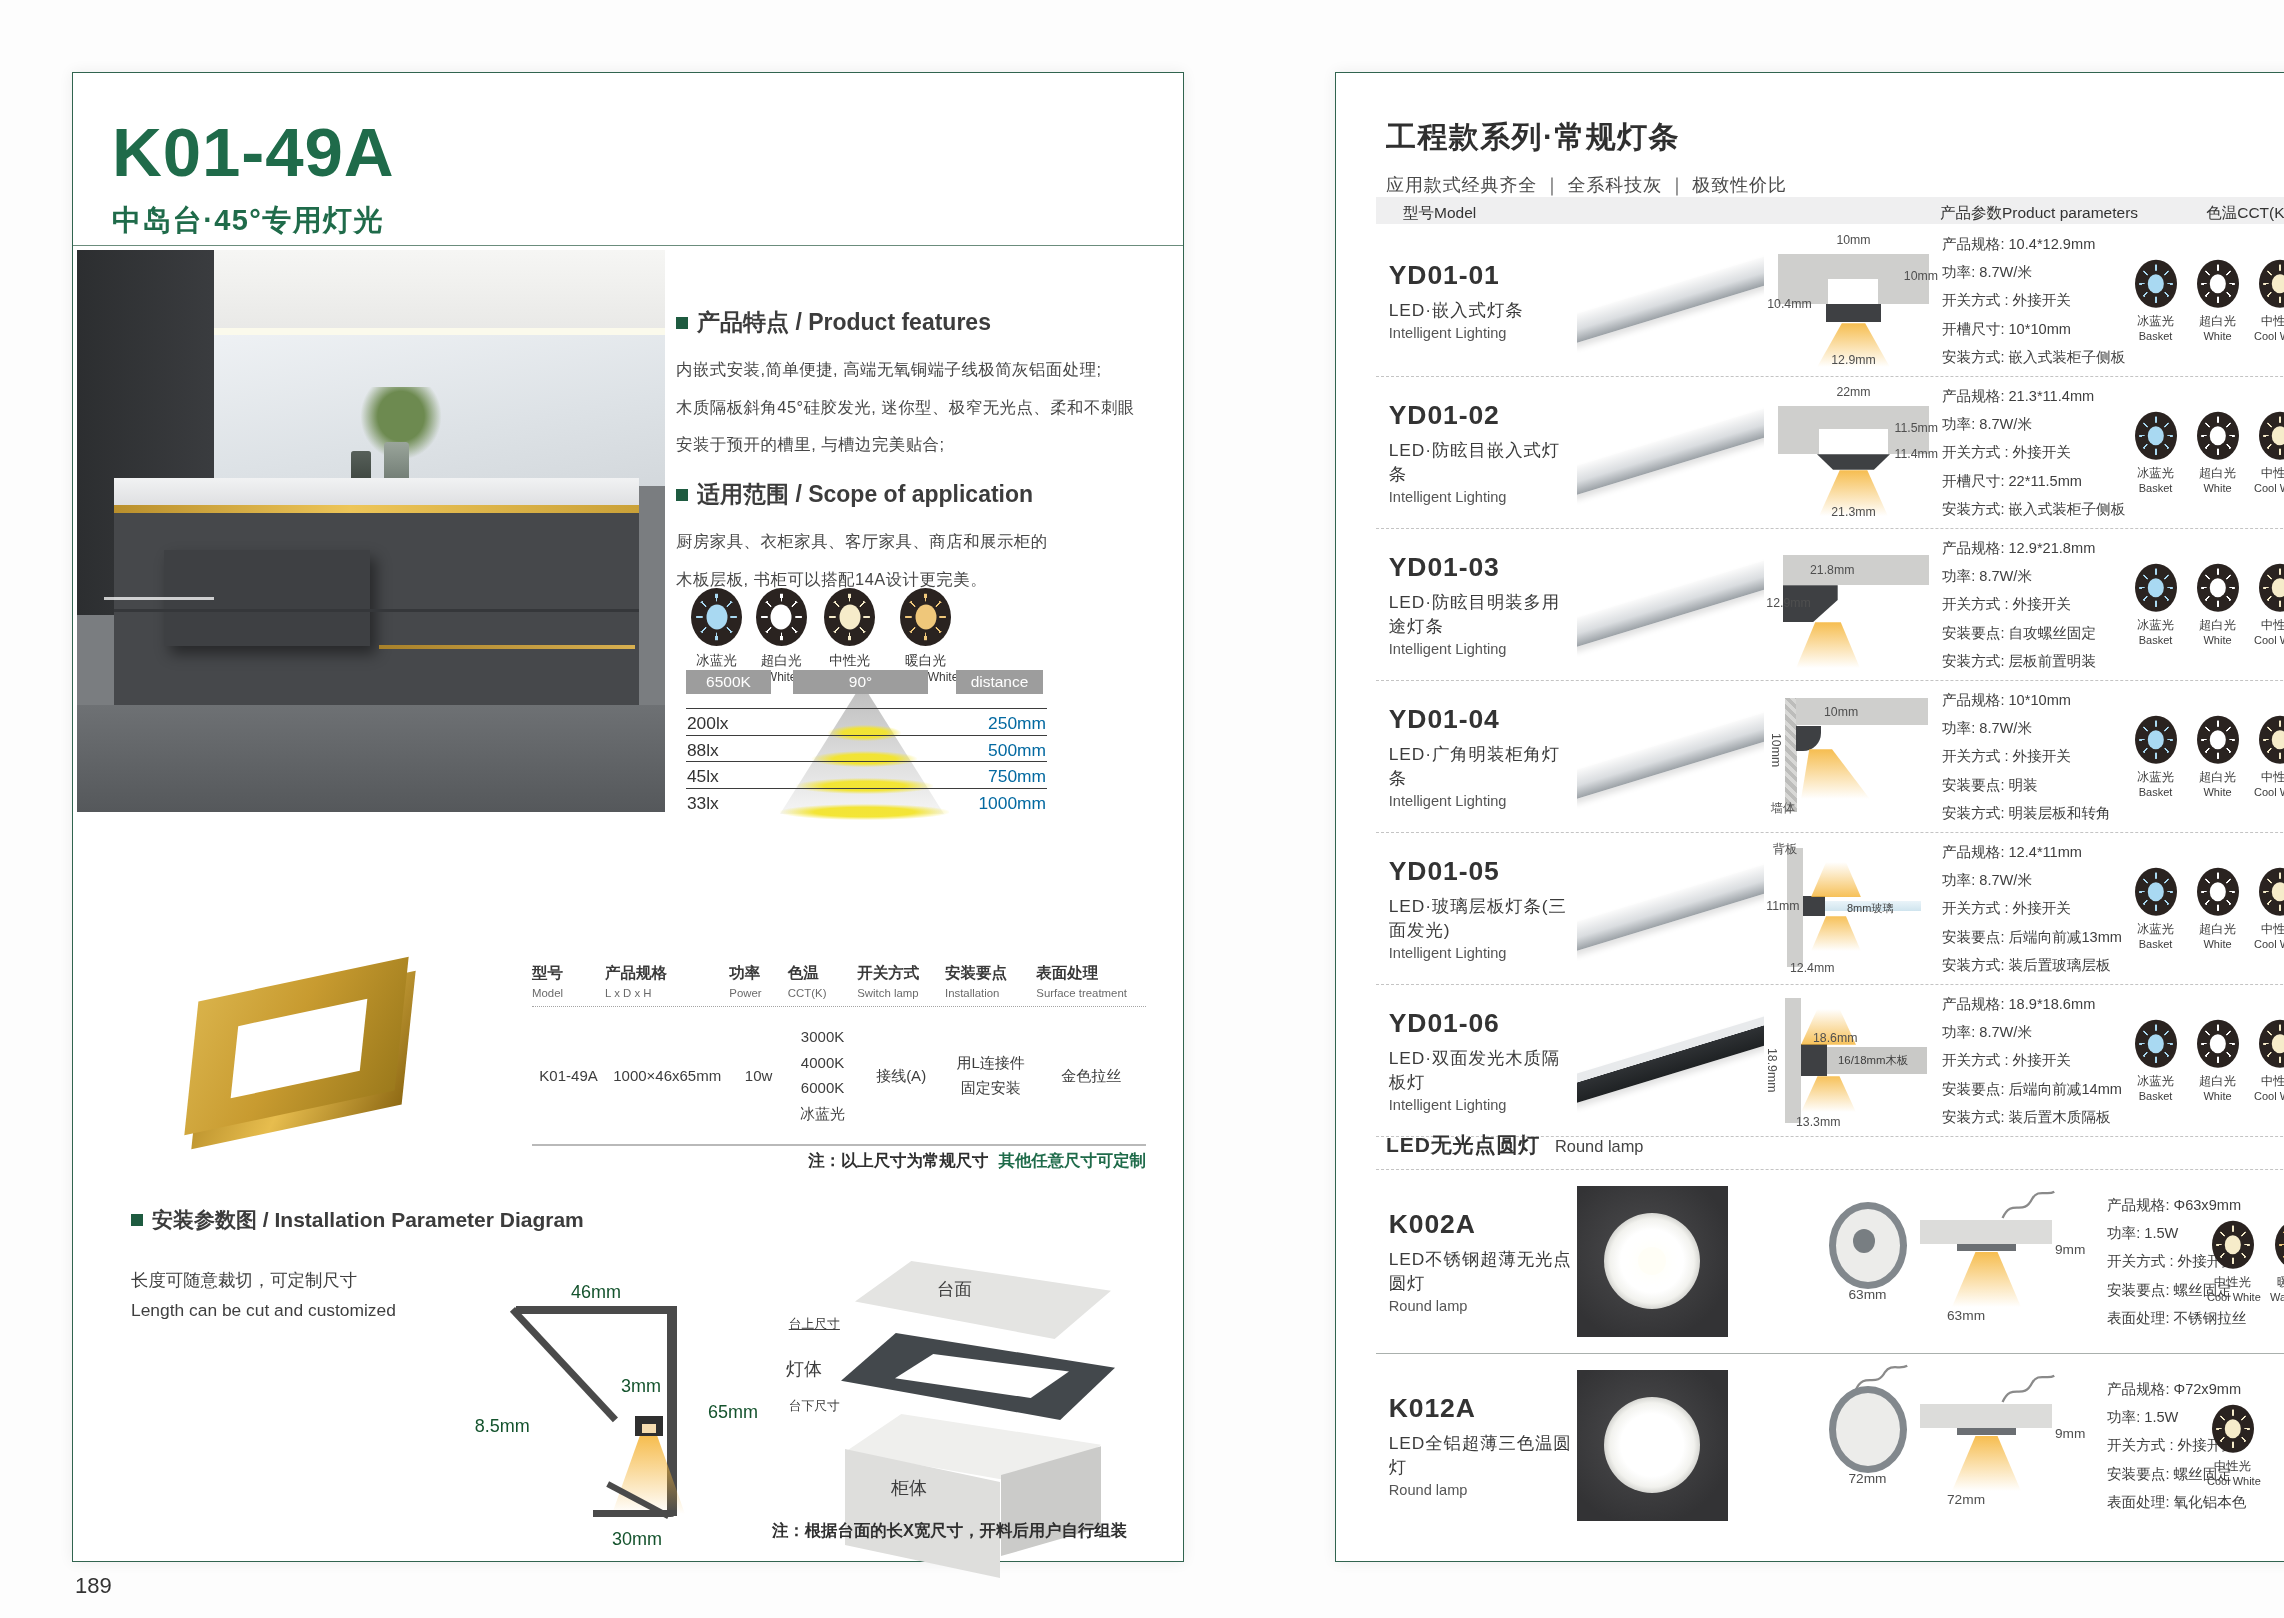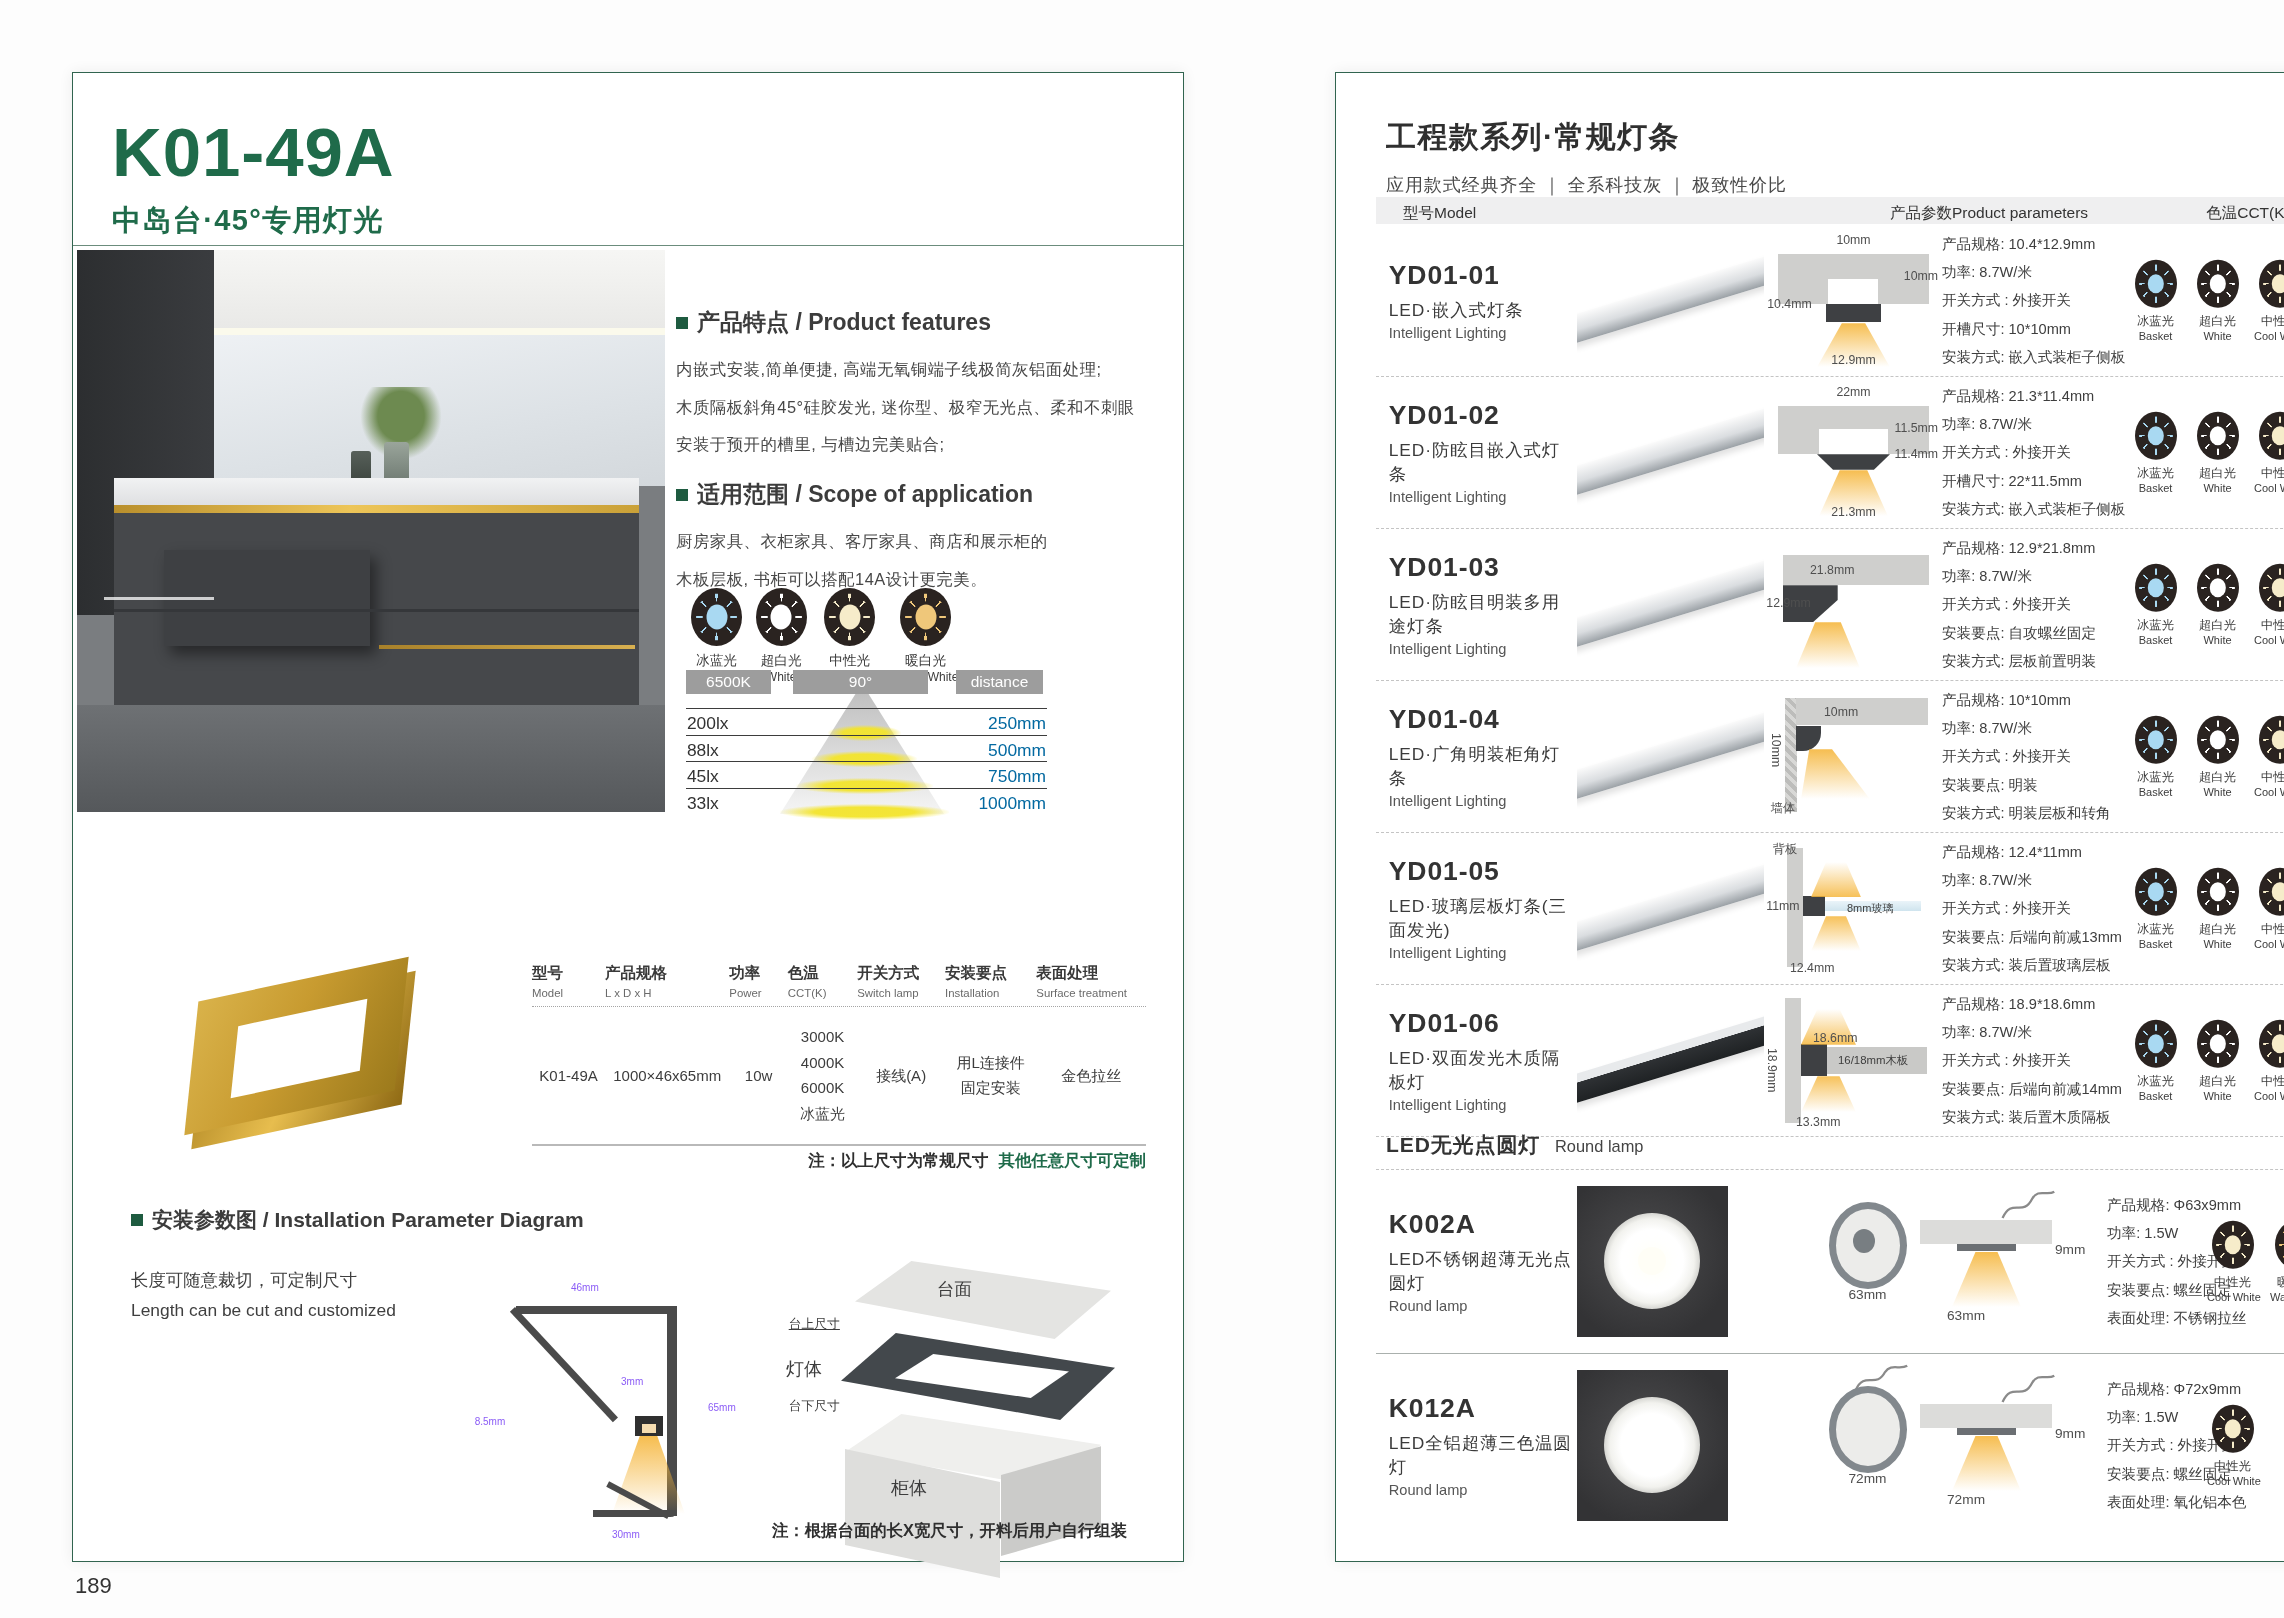--- a/index.html
+++ b/index.html
@@ -90,21 +90,21 @@
   .pf{background:#4a4a4a;position:absolute;}
   .pf-top{left:55px;top:27px;width:160px;height:8.2px;}
   .pf-wall{left:206px;top:27px;width:10px;height:210px;}
   .pf-slot{position:absolute;left:217px;width:4.6px;height:25.6px;background:#fff;}
   .pf-diag{left:54px;top:28px;width:151px;height:7.3px;transform-origin:0 0;transform:rotate(47deg);}
   .pf-led{left:174px;top:137px;width:28px;height:20px;background:#2f2f2f;position:absolute;}
   .pf-ledcore{position:absolute;left:181px;top:145px;width:13.7px;height:9px;background:#f6ddb0;}
   .pf-glow{position:absolute;left:151px;top:157px;width:73px;height:78px;background:linear-gradient(180deg,rgba(245,182,60,.9),rgba(245,182,60,0));clip-path:polygon(38% 0,62% 0,100% 100%,0 100%);}
   .pf-diag2{left:137px;top:234px;width:69px;height:6.4px;transform-origin:100% 100%;transform:rotate(28deg);}
   .pf-foot{left:132px;top:231px;width:84px;height:7.3px;border-radius:0 0 6.4px 0;}
-  .pdim{position:absolute;font-size:10px;color:#8b5cf6;white-space:nowrap;}
+  .pdim{position:absolute;font-size:18px;color:#14532d;white-space:nowrap;}
   .pd-top{left:110px;top:2.7px;} .pd-lip{left:160px;top:97px;} .pd-recess{left:13.7px;top:137px;}
   .pd-h{left:247px;top:123px;} .pd-b{left:151px;top:250px;}
 
   .exploded{position:absolute;left:713px;top:1188px;width:365px;height:265px;}
   .ex-slab{position:absolute;left:69px;top:0;width:256px;height:78px;background:#e4e4e2;clip-path:polygon(22% 0,100% 38%,78% 100%,0 52%);}
   .ex-frame{position:absolute;left:55px;top:72px;width:274px;height:87px;background:#43484c;clip-path:polygon(20% 0,100% 40%,80% 100%,0 55%);}
   .ex-hole{position:absolute;left:109px;top:93px;width:174px;height:44px;background:#fff;clip-path:polygon(22% 0,100% 40%,78% 100%,0 55%);}
   .ex-cabtop{position:absolute;left:59px;top:153px;width:256px;height:73px;background:#efefed;clip-path:polygon(22% 0,100% 42%,78% 100%,0 52%);}
   .ex-cabfront{position:absolute;left:59px;top:188px;width:155px;height:96px;background:#dededc;transform:skewY(12deg);transform-origin:top left;}
   .ex-cabside{position:absolute;left:215px;top:214px;width:100px;height:81px;background:#cbcbc9;transform:skewY(-16deg);transform-origin:top left;}
@@ -114,21 +114,21 @@
   .exl-lamp{left:0px;top:96px;font-size:18px;}
   .exl-below{left:2.7px;top:137px;font-size:12.8px;}
   .exl-cab{left:105px;top:215px;font-size:18px;}
   .lp-inst-note{position:absolute;left:662px;top:1447px;width:429px;text-align:center;font-size:16.4px;color:#2f2f2f;font-weight:600;}
 
   
   .rp-title{position:absolute;left:50px;top:44px;font-size:30px;font-weight:800;color:#2f2f2f;letter-spacing:1.4px;}
   .rp-sub{position:absolute;left:50px;top:100px;font-size:18px;color:#4a4a4a;letter-spacing:0.9px;}
   .rp-thead{position:absolute;left:40px;top:124px;width:997px;height:27px;background:#efeff0;}
   .rp-thead span{position:absolute;top:5.5px;font-size:15.5px;color:#333;}
-  .th-model{left:27px;} .th-params{left:514px;width:238px;} .th-cct{left:799px;width:146px;text-align:center;}
+  .th-model{left:27px;} .th-params{left:544px;width:238px;text-align:center;} .th-cct{left:799px;width:146px;text-align:center;}
   .rp-rows{position:absolute;left:40px;top:152px;width:997px;}
   .rp-row{position:relative;height:151px;border-bottom:0.9px dashed #c4c4c4;}
   .rr-model{position:absolute;left:12.8px;top:50%;transform:translateY(-50%);width:187px;}
   .rr-model .m{font-size:26.5px;font-weight:800;color:#333;letter-spacing:0.9px;}
   .rr-model .n{font-size:17.4px;color:#3b3b3b;margin-top:7.3px;letter-spacing:0.9px;}
   .rr-model .s{font-size:14.6px;color:#555;margin-top:3.7px;}
   .rr-photo{position:absolute;left:201px;top:11.4px;width:187px;height:128px;overflow:hidden;}
   .albar{position:absolute;left:-13.7px;top:49px;width:219px;height:28px;transform:rotate(-17deg);border-radius:3.7px;background:linear-gradient(180deg,#fbfbfb,#dadde0 55%,#9ba1a6);box-shadow:0 4.6px 6.4px rgba(0,0,0,.12);}
   .albar.dark{background:linear-gradient(180deg,#e8eaec 0 30%,#2e3134 32%,#1f2224);}
   .rr-diag{position:absolute;left:393px;top:8.2px;width:169px;height:134px;}

